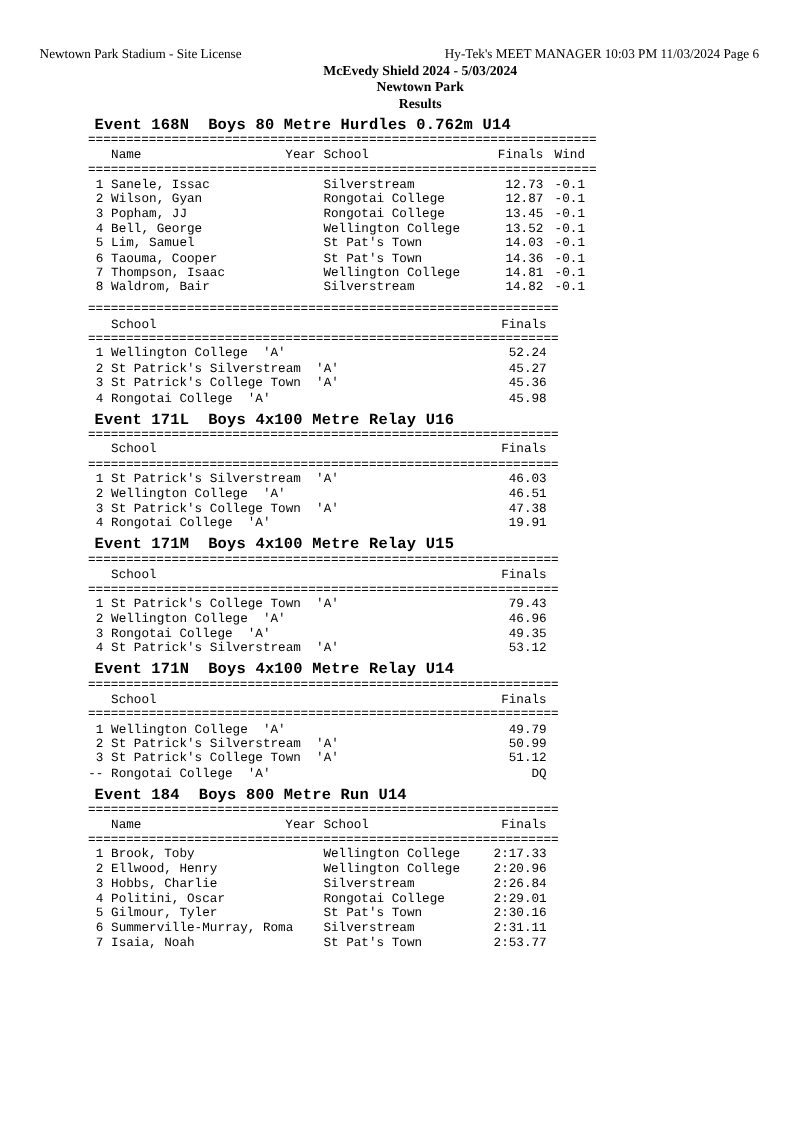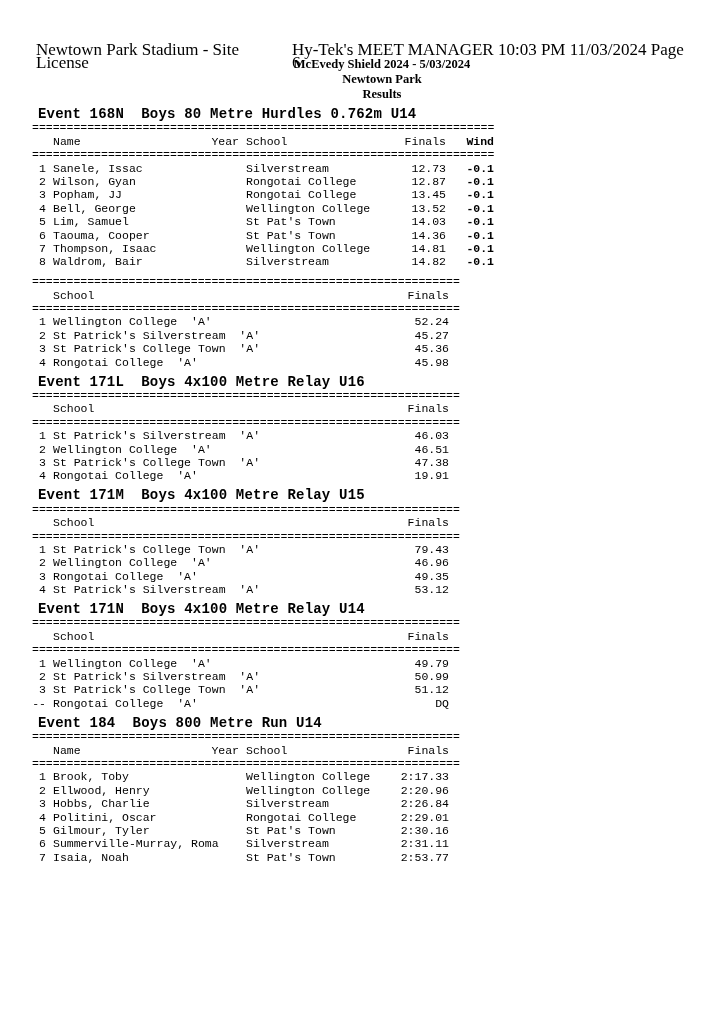--- a/index.html
+++ b/index.html
@@ -10,48 +10,48 @@
     color:#000;
     font-family:"Liberation Mono", monospace;
     overflow:hidden;
     margin:0 auto;
   }
   
   .pg-header{
     position:absolute;top:43px;left:36px;right:34px;
     display:flex;justify-content:space-between;
     font-family:"Liberation Serif", serif;
-    font-size:17px;line-height:13px;
+    font-size:12px;line-height:13px;
   }
   .title-block{
     position:absolute;top:57px;left:20px;width:724px;
     text-align:center;
     font-family:"Liberation Serif", serif;
     font-weight:bold;font-size:12.5px;line-height:15px;
   }
   
   .content{position:absolute;top:108px;left:32px;width:680px;}
-  .event{margin-top:6.6px;}
+  .event{margin-top:6.6px;margin-left:48px;}
   .event:first-child{margin-top:0;}
   .ev-title{
     font-weight:bold;font-size:14px;letter-spacing:0.2px;
     height:13.4px;line-height:13.4px;padding-left:6px;white-space:pre;
   }
   .line{
     position:relative;height:13.4px;line-height:13.4px;
     font-size:11.5px;white-space:pre;
   }
   .sep{overflow:hidden;}
   .c-rank  {position:absolute;left:0;width:14px;text-align:right;}
   .c-name  {position:absolute;left:21px;}
   .c-year  {position:absolute;left:21px;width:186px;text-align:right;}
   .c-school{position:absolute;left:214px;}
   .c-finals-w{position:absolute;left:338px;width:76px;text-align:right;}
   .c-finals-n{position:absolute;left:338px;width:79px;text-align:right;}
-  .c-wind  {position:absolute;left:414px;width:48px;text-align:right;font-weight:bold;}
+  .c-wind  {position:absolute;left:414px;width:48px;text-align:center;}
 </style>
 </head>
 <body>
 
 <div class="page">
   <div class="pg-header">
     <span>Newtown Park Stadium - Site License</span>
     <span>Hy-Tek's MEET MANAGER  10:03 PM  11/03/2024  Page 6</span>
   </div>
   <div class="title-block">

